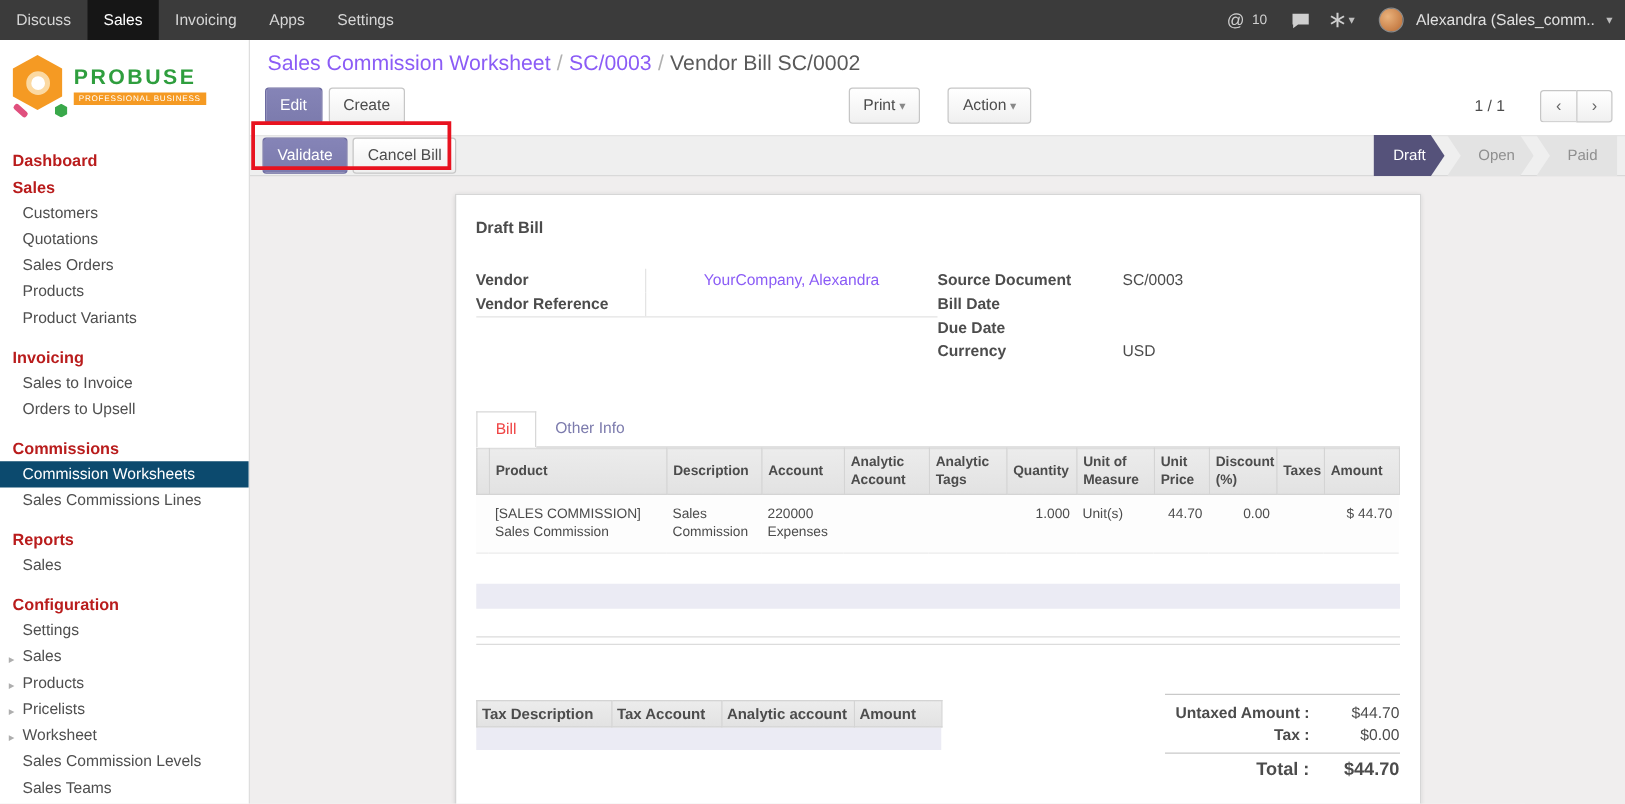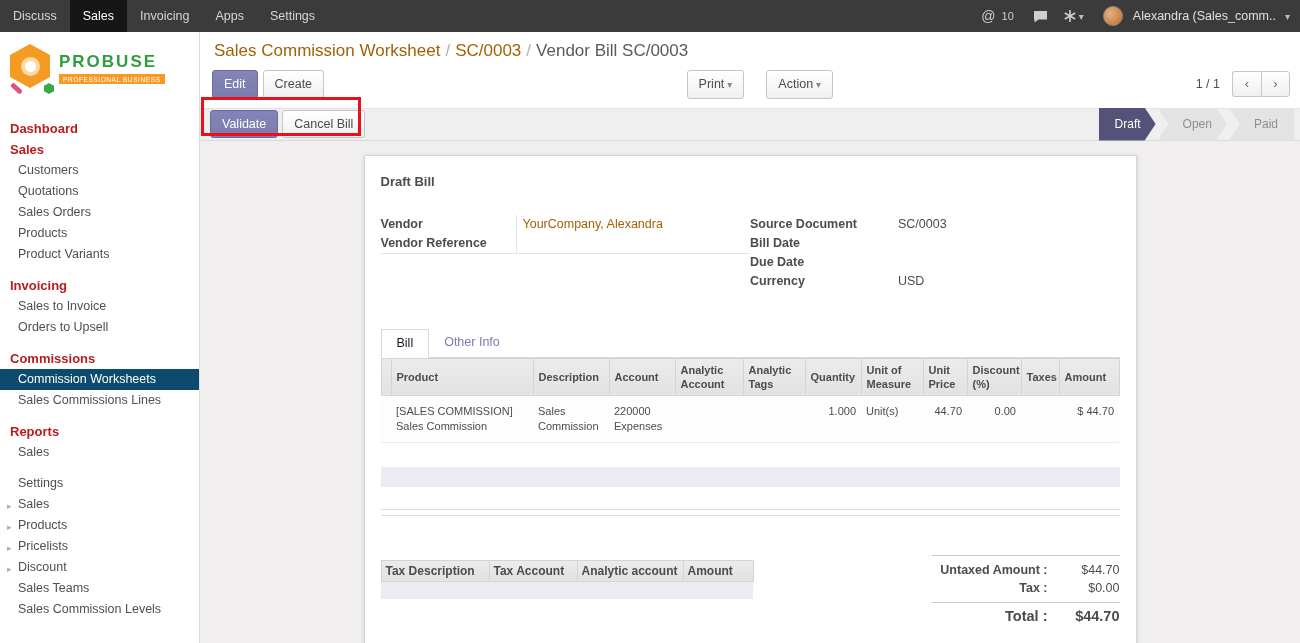--- a/index.html
+++ b/index.html
@@ -47,21 +47,21 @@
   .control-panel { background:#ffffff; padding:6px 10px 9px 12px; }
   .breadcrumb { font-size:17px; color:#7c7bad; padding:3px 0 9px 2px; white-space:nowrap; }
   .crumb.link { cursor:pointer; }
   .crumb-sep { color:#b0b0b0; padding:0 5px; }
   .crumb-last { color:#5a5a5a; }
   .button-row { display:flex; align-items:center; }
   .btn { font-size:12.5px; line-height:1; padding:7px 11px; background:linear-gradient(#ffffff,#f0f0f0); border:1px solid #c6c6c6; border-radius:3px; color:#4c4c4c; cursor:pointer; white-space:nowrap; }
   .btn-primary { background:linear-gradient(#8584b7,#7c7bad); border-color:#6c6aa0; color:#fff; }
   .left-buttons { display:flex; gap:5px; }
   .center-buttons { flex:1; display:flex; justify-content:center; gap:22px; }
-  .pager { display:flex; align-items:center; gap:12px; }
+  .pager { display:flex; align-items:center; gap:28px; }
   .pager-text { font-size:12.5px; color:#4c4c4c; }
   .pager-btns { display:flex; }
   .pager-btn { width:29px; padding:4px 0 5px; text-align:center; font-size:13px; color:#666; background:linear-gradient(#ffffff,#f0f0f0); border:1px solid #c6c6c6; cursor:pointer; }
   .pager-btn.prev { border-radius:3px 0 0 3px; border-right:none; }
   .pager-btn.next { border-radius:0 3px 3px 0; }
 
   
   .statusbar { height:33px; background:#efefef; border-top:1px solid #e4e4e4; border-bottom:1px solid #d9d9d9; display:flex; align-items:center; padding-left:10px; }
   .statusbar .btn { margin-right:4px; }
   .status-steps { margin-left:auto; display:flex; height:33px; margin-right:6px; }
@@ -77,25 +77,25 @@
   .sheet-title { font-size:13px; font-weight:bold; color:#4c4c4c; margin:2px 0 26px; }
 
   .field-groups { display:flex; }
   .fgroup { width:50%; font-size:12.5px; color:#4c4c4c; }
   .fgroup.left { align-self:flex-start; border-bottom:1px solid #e4e4e4; }
   .frow { display:flex; min-height:19px; }
   .flabel { width:135px; font-weight:bold; padding:2px 6px 2px 0; }
   .fgroup.right .flabel { width:142px; }
   .fvalue { flex:1; padding:2px 6px; }
   .fgroup.left .fvalue { border-left:1px solid #e4e4e4; }
-  .link { color:#a16207; cursor:pointer; }
+  .link { color:#8b5cf6; cursor:pointer;text-align:center; }
 
   .tabs { margin-top:38px; display:flex; border-bottom:1px solid #d8d8d8; padding-left:0; }
   .tab { padding:6px 15px 7px; font-size:12.5px; cursor:pointer; }
-  .tab.active { background:#fff; border:1px solid #d8d8d8; border-bottom:1px solid #fff; margin-bottom:-1px; color:#0f172a; }
+  .tab.active { background:#fff; border:1px solid #d8d8d8; border-bottom:1px solid #fff; margin-bottom:-1px; color:#ef4444; }
   .tab.inactive { color:#7c7bad; }
 
   table.lines { width:100%; border-collapse:collapse; table-layout:fixed; font-size:11px; color:#4c4c4c; }
   .lines th { background:linear-gradient(#ececec,#e2e2e2); border:1px solid #d4d4d4; font-weight:bold; text-align:left; padding:4px 5px; vertical-align:middle; line-height:14px; }
   .lines td { padding:8px 5px; vertical-align:top; border-bottom:1px solid #ececec; background:#fdfdfd; line-height:15px; }
   .num { text-align:right; }
 
   .gap24 { height:24px; }
   .gap22 { height:22px; }
   .stripe-lav { height:20px; background:#ebebf4; }
@@ -188,35 +188,36 @@
       <div class="section">
         <div class="section-title">Commissions</div>
         <div class="side-item active">Commission Worksheets</div>
         <div class="side-item">Sales Commissions Lines</div>
       </div>
       <div class="section">
         <div class="section-title">Reports</div>
         <div class="side-item">Sales</div>
       </div>
       <div class="section">
+        <div class="section-title">Configuration</div>
         <div class="side-item">Settings</div>
         <div class="side-item"><span class="expand">▸</span><span>Sales</span></div>
         <div class="side-item"><span class="expand">▸</span><span>Products</span></div>
         <div class="side-item"><span class="expand">▸</span><span>Pricelists</span></div>
-        <div class="side-item"><span class="expand">▸</span><span>Discount</span></div>
+        <div class="side-item"><span class="expand">▸</span><span>Worksheet</span></div>
+        <div class="side-item">Sales Commission Levels</div>
         <div class="side-item">Sales Teams</div>
-        <div class="side-item">Sales Commission Levels</div>
       </div>
     </nav>
   </div>
 
   <div class="main">
     <div class="control-panel">
       <div class="breadcrumb">
-        <span class="crumb link">Sales Commission Worksheet</span><span class="crumb-sep">/</span><span class="crumb link">SC/0003</span><span class="crumb-sep">/</span><span class="crumb-last">Vendor Bill SC/0003</span>
+        <span class="crumb link">Sales Commission Worksheet</span><span class="crumb-sep">/</span><span class="crumb link">SC/0003</span><span class="crumb-sep">/</span><span class="crumb-last">Vendor Bill SC/0002</span>
       </div>
       <div class="button-row">
         <div class="left-buttons">
           <button class="btn btn-primary">Edit</button>
           <button class="btn">Create</button>
         </div>
         <div class="center-buttons">
           <button class="btn"><span>Print</span><span class="caret" style="color:#888;">▾</span></button>
           <button class="btn"><span>Action</span><span class="caret" style="color:#888;">▾</span></button>
         </div>

